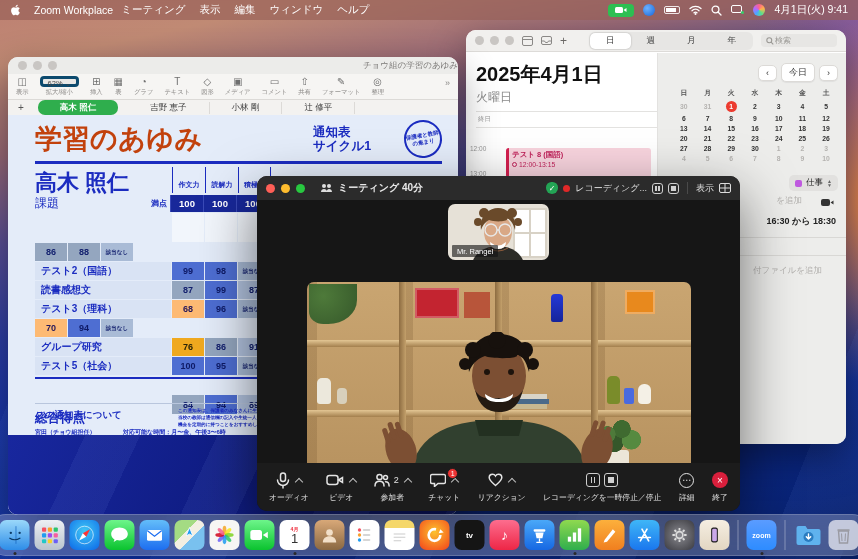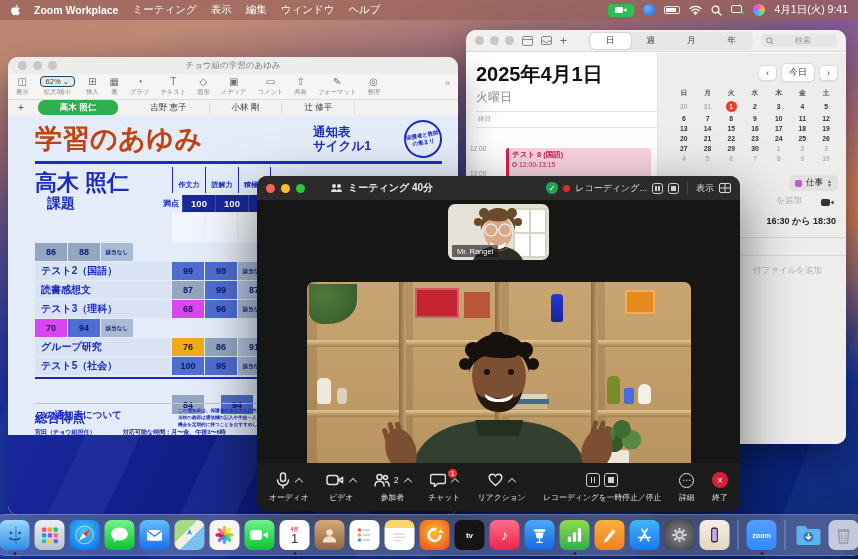--- a/index.html
+++ b/index.html
@@ -8,95 +8,95 @@
     background:
       radial-gradient(120px 260px at 101% 36%, rgba(242,138,58,.9), rgba(242,138,58,0) 70%),
       radial-gradient(200px 340px at 104% 16%, rgba(150,92,168,.85), rgba(150,92,168,0) 72%),
       linear-gradient(168deg,#bd7f72 0%,#c08a74 9%,#9a6a78 21%,#5a5098 33%,#2c3ea6 46%,#1836ac 58%,#0f2d98 72%,#0a2680 86%,#071d60 100%);}
   .streak{position:absolute;left:-80px;top:300px;width:1100px;height:400px;
     background:repeating-linear-gradient(112deg,rgba(255,255,255,0) 0 120px,rgba(120,160,255,.07) 120px 190px);pointer-events:none;}
   
   .menubar{position:absolute;left:0;top:0;width:858px;height:20px;display:flex;align-items:center;
     background:rgba(148,94,86,.62);backdrop-filter:blur(8px);color:#fff;font-size:10.5px;padding:0 10px;z-index:40;}
   .mb-apple{width:12px;height:12px;margin-right:12px;}
-  .mb-app{font-weight:700;margin-right:14px;}
+  .mb-app{font-weight:400;margin-right:8px;}
   .mb-item{margin-right:14px;font-weight:500;}
   .mb-right{margin-left:auto;display:flex;align-items:center;gap:9px;}
   .mb-clock{font-size:10.5px;}
   .pillcam{width:26px;height:13px;border-radius:4px;background:#2dbf52;display:flex;align-items:center;justify-content:center;}
   .bluedot{width:12px;height:12px;border-radius:50%;background:radial-gradient(circle at 35% 35%,#6db2ff,#1565d8);}
   .batt{width:16px;height:8px;border:1px solid rgba(255,255,255,.85);border-radius:2px;position:relative;}
   .batt::after{content:"";position:absolute;left:1px;top:1px;bottom:1px;width:10px;background:#fff;}
   .siri{width:12px;height:12px;border-radius:50%;background:conic-gradient(#ff5f8f,#ffb34a,#5adf8a,#4aa8ff,#b06aff,#ff5f8f);}
   
   .win{position:absolute;border-radius:10px;box-shadow:0 14px 38px rgba(0,0,0,.42);overflow:hidden;}
   .lights{display:flex;gap:6px;align-items:center;}
   .lt{width:9px;height:9px;border-radius:50%;}
   .lt.gray{background:#c9c6c3;}
   .lt.r{background:#ff5f57}.lt.y{background:#febc2e}.lt.g{background:#28c840}
   
   .numwin{left:8px;top:57px;width:450px;height:458px;background:#f6f5f3;z-index:10;}
   .num-titlebar{height:17px;background:#ececea;display:flex;align-items:center;padding:0 10px;position:relative;}
-  .num-title{position:absolute;left:0;right:0;text-align:center;font-size:8.5px;color:#7b7977;}
+  .num-title{position:absolute;left:0;right:0;text-align:right;font-size:8.5px;color:#7b7977;}
   .num-toolbar{height:26px;background:#f6f5f3;border-bottom:1px solid #dcdad7;display:flex;align-items:flex-start;padding:2px 8px 0 8px;gap:11px;}
   .nt-item{display:flex;flex-direction:column;align-items:center;gap:1px;}
   .nt-ic{font-size:10px;color:#6f6f6f;height:11px;line-height:11px;}
-  .nt-zoom{font-size:7.5px;color:#444;background:#e9e8e6;border:1px solid #0c4a6e;border-radius:4px;padding:1px 5px;height:11px;line-height:8px;}
+  .nt-zoom{font-size:7.5px;color:#444;background:#e9e8e6;border:3px solid #0c4a6e;border-radius:4px;padding:1px 5px;height:11px;line-height:8px;}
   .nt-lb{font-size:6.3px;color:#8b8987;white-space:nowrap;}
   .nt-more{margin-left:auto;color:#8b8987;font-size:9px;padding-top:2px;}
   .num-tabs{height:16px;background:#f3f2f0;border-bottom:1px solid #dcdad7;display:flex;align-items:center;font-size:8.5px;color:#3c3c3c;padding:0 10px;gap:0;}
   .tab-plus{color:#555;margin-right:14px;font-size:10px;}
   .tab{padding:0 22px;border-right:1px solid #dcdad7;white-space:nowrap;}
   .tab.active{background:#2fae4d;color:#fff;font-weight:700;border-radius:7px;padding:1.5px 22px;border-right:none;margin-right:10px;}
   .sheet{position:absolute;left:0;top:58px;width:450px;height:400px;background:#e4ecf9;overflow:hidden;}
   .sheet-footer{position:absolute;left:0;top:320px;width:450px;height:80px;
     background:linear-gradient(115deg,#18279e 0%,#101d85 45%,#0b1668 100%);}
   .sheet-footer::after{content:"";position:absolute;inset:0;background:repeating-linear-gradient(115deg,rgba(255,255,255,0) 0 70px,rgba(140,170,255,.08) 70px 120px);}
   .sh-title{position:absolute;left:27px;top:6px;font-size:27px;font-weight:800;color:#c2410c;letter-spacing:.5px;}
   .sh-report{position:absolute;left:305px;top:10px;font-size:12.5px;font-weight:800;color:#1b2cc0;line-height:1.15;}
   .stamp{position:absolute;left:396px;top:5px;width:38px;height:38px;border:2px solid #1b2cc0;border-radius:50%;
     color:#1b2cc0;font-size:5.5px;font-weight:700;display:flex;align-items:center;justify-content:center;text-align:center;transform:rotate(-10deg);line-height:1.25;}
   .sh-rule{position:absolute;left:27px;top:46px;width:407px;height:2.5px;background:#1b2cc0;}
   .sh-student{position:absolute;left:27px;top:53px;font-size:22px;font-weight:800;color:#1b2cc0;}
   .hcols{position:absolute;left:164px;top:52px;display:flex;}
   .hcell{width:33px;height:26px;display:flex;align-items:flex-end;justify-content:center;font-size:7px;font-weight:700;color:#1b2cc0;border-left:1px solid #1b2cc0;padding-bottom:3px;}
   .hcell:last-child{border-right:1px solid #1b2cc0;}
   .maxrow{position:absolute;left:27px;top:80px;height:17px;display:flex;align-items:center;}
-  .lb-task{width:100px;font-size:14px;font-weight:700;color:#1b2cc0;margin-left:12px;}
+  .lb-task{width:100px;font-size:12px;font-weight:400;color:#1b2cc0;}
   .lb-max{width:35px;text-align:right;font-size:8px;font-weight:700;color:#1b2cc0;padding-right:3px;}
   .navycell{width:33px;height:17px;background:#18289a;color:#fff;font-size:9.5px;font-weight:700;display:flex;align-items:center;justify-content:center;border-left:1px solid #3a4ab8;}
   .emptyrow{position:absolute;left:164px;top:98px;display:flex;gap:1px;}
   .ecell{width:32px;height:29px;background:#f2f6fc;}
   .srows{position:absolute;left:27px;top:128px;}
   .srow{display:flex;gap:1px;margin-bottom:1px;}
   .slabel{width:136px;height:18px;background:#d9e3f4;color:#1b2cc0;font-size:10px;font-weight:700;display:flex;align-items:center;padding-left:6px;}
   .scell{width:32px;height:18px;display:flex;align-items:center;justify-content:center;font-size:9px;font-weight:700;}
   .c-slate{background:#94a6bf;color:#13206e}
   .c-blue{background:#4e6ed2;color:#0e1a66}
-  .c-red{background:#d946ef;color:#23165a}
+  .c-red{background:#fdba74;color:#23165a}
   .c-amber{background:#f0a91f;color:#2a2408}
   .c-light{background:#b3c4e0;color:#13206e}
   .c-na{background:#a9bbd6;color:#13206e;font-size:5.5px;}
   .totline{position:absolute;left:27px;top:262px;width:238px;height:1.5px;background:#1b2cc0;}
   .totrow{position:absolute;left:27px;top:267px;display:flex;gap:1px;align-items:center;}
   .totlabel{width:136px;font-size:12.5px;font-weight:800;color:#1b2cc0;margin-top:28px;}
   .totcell{width:32px;height:19px;display:flex;align-items:center;justify-content:center;font-size:9px;font-weight:700;}
   .abline{position:absolute;left:27px;top:288px;width:238px;height:1px;background:#b9c6dd;}
   .ab-title{position:absolute;left:27px;top:294px;font-size:9.5px;font-weight:800;color:#1b2cc0;}
   .ab-lines{position:absolute;left:170px;top:292px;width:95px;font-size:4.6px;font-weight:600;color:#1b2cc0;line-height:1.55;}
   .ab-teacher{position:absolute;left:27px;top:313px;font-size:6px;font-weight:700;color:#1b2cc0;}
   .ab-hours{position:absolute;left:115px;top:313px;font-size:6px;font-weight:700;color:#1b2cc0;}
   
   .calwin{left:466px;top:30px;width:380px;height:414px;background:#fff;z-index:5;}
   .cal-titlebar{height:22px;background:#f1f0ee;border-bottom:1px solid #dddbd8;display:flex;align-items:center;padding:0 9px;gap:8px;}
   .cal-tbicon{color:#8a8886;font-size:10px;display:flex;align-items:center;}
   .seg{display:flex;background:#e7e6e4;border-radius:6px;padding:1px;margin-left:14px;}
   .seg div{font-size:8.5px;color:#3a3a3a;padding:2px 16px;border-radius:5px;}
   .seg div.on{background:#fff;box-shadow:0 0 2px rgba(0,0,0,.25);}
-  .searchpill{margin-left:auto;width:96px;height:13px;background:#e7e6e4;border-radius:4px;display:flex;align-items:center;padding:0 5px;gap:21px;font-size:8px;color:#9a9894;}
+  .searchpill{margin-left:auto;width:96px;height:13px;background:#e7e6e4;border-radius:4px;display:flex;align-items:center;padding:0 5px;gap:1px;font-size:8px;color:#9a9894;}
   .cal-body{position:absolute;left:0;top:23px;right:0;bottom:0;display:flex;}
   .cal-left{width:192px;background:#fff;position:relative;border-right:1px solid #e3e2e0;}
   .cal-date{position:absolute;left:10px;top:8px;font-size:20px;font-weight:800;color:#111;}
   .cal-wd{position:absolute;left:10px;top:36px;font-size:12px;color:#8a8a8a;}
   .cal-div1{position:absolute;left:10px;right:0;top:58px;height:1px;background:#e3e2e0;}
   .cal-allday{position:absolute;left:12px;top:62px;font-size:6.5px;color:#999;}
   .cal-div2{position:absolute;left:10px;right:0;top:74px;height:1px;background:#e3e2e0;}
   .gut{position:absolute;left:4px;width:30px;text-align:left;font-size:6.5px;color:#9a9a9a;}
   .ev{position:absolute;left:40px;right:6px;border-radius:3px;padding:2px 0 0 6px;}
   .ev .bar{position:absolute;left:0;top:0;bottom:0;width:3px;border-radius:3px 0 0 3px;}
@@ -119,21 +119,21 @@
   .insp-pill{position:absolute;right:8px;top:122px;background:#e2e1df;border-radius:5px;display:flex;align-items:center;gap:4px;font-size:8.5px;color:#222;padding:2px 6px;}
   .cat-sq{width:7px;height:7px;border-radius:2px;background:#c05ae0;}
   .updown{font-size:5px;color:#666;line-height:.9;display:flex;flex-direction:column;}
   .insp-add{position:absolute;right:44px;top:142px;font-size:8.5px;color:#b3b1ae;}
   .insp-cam{position:absolute;right:12px;top:140px;}
   .insp-time{position:absolute;right:10px;top:162px;font-size:9px;color:#222;font-weight:600;}
   .insp-hr{position:absolute;left:10px;right:0;height:1px;background:#d9d8d5;}
   .insp-att{position:absolute;right:24px;top:212px;font-size:8.5px;color:#b3b1ae;}
   
   .zoomwin{left:257px;top:176px;width:483px;height:335px;background:#161616;z-index:20;box-shadow:0 20px 55px rgba(0,0,0,.55);}
-  .zm-titlebar{height:24px;background:#2b2b2b;display:flex;align-items:center;padding:0 9px;gap:17px;color:#ddd;font-size:10px;}
+  .zm-titlebar{height:24px;background:#2b2b2b;display:flex;align-items:center;padding:0 9px;gap:7px;color:#ddd;font-size:10px;}
   .zm-title{display:flex;align-items:center;gap:5px;font-weight:600;color:#e8e8e8;margin-left:8px;white-space:nowrap;}
   .zm-right{margin-left:auto;display:flex;align-items:center;gap:5px;font-size:9px;color:#ddd;}
   .shield{width:12px;height:12px;border-radius:45% 45% 50% 50%;background:#23a455;color:#fff;font-size:8px;display:flex;align-items:center;justify-content:center;}
   .recdot{width:7px;height:7px;border-radius:50%;background:#e02828;}
   .sqbtn{width:11px;height:11px;border:1.2px solid #cfcfcf;border-radius:3px;display:flex;align-items:center;justify-content:center;}
   .pbars{display:flex;gap:1.5px;}
   .pbars i{width:1.5px;height:5px;background:#cfcfcf;}
   .stopsq{width:5px;height:5px;background:#cfcfcf;}
   .zm-sep{width:1px;height:12px;background:#4a4a4a;margin:0 3px;}
   .zm-stage{position:absolute;left:0;top:24px;right:0;bottom:48px;background:#161616;}
@@ -352,21 +352,21 @@
           <div class="srow">
             <div class="slabel">テスト5（社会）</div>
             <div class="scell c-blue">100</div>
             <div class="scell c-blue">95</div>
             <div class="scell c-na">該当なし</div>
           </div>
         </div>
       <div class="totline"></div>
       <div class="totrow">
         <div class="totlabel">総合得点</div>
-        <span id="num-totalcells" style="display:flex;gap:17px">
+        <span id="num-totalcells" style="display:flex;gap:1px">
             <div class="totcell c-slate">84</div>
             <div class="totcell c-blue">94</div>
             <div class="totcell c-light">89</div>
           </span>
       </div>
       <div class="abline"></div>
       <div class="ab-title">この通知表について</div>
       <div class="ab-lines" id="about-lines">
           <div>この通知表は、保護者のみなさんに生徒…</div>
           <div>当校の教師は通信欄の記入や生徒一人…</div>

